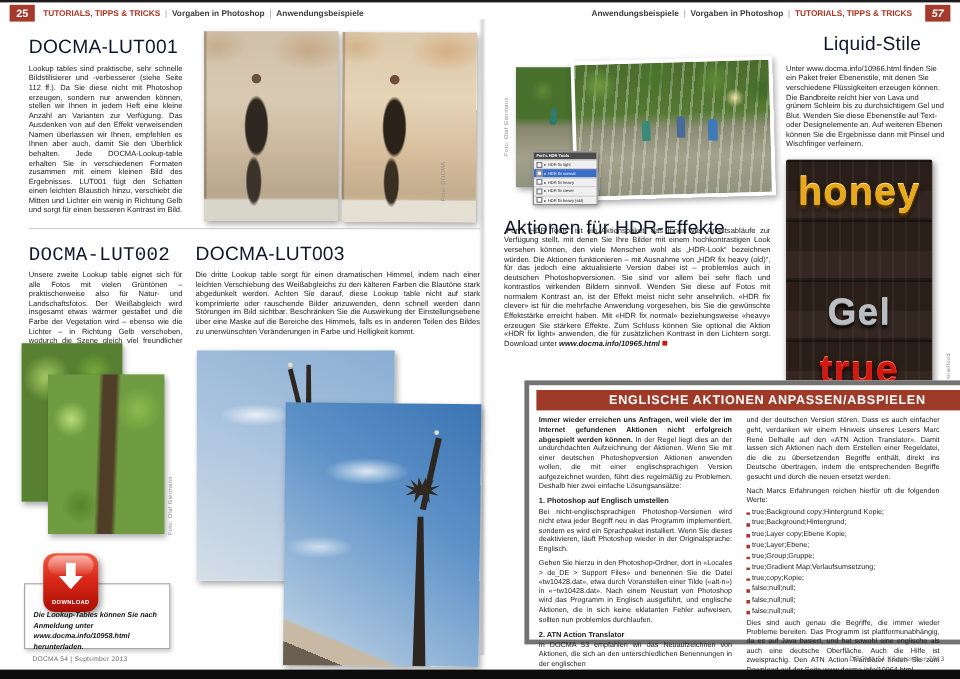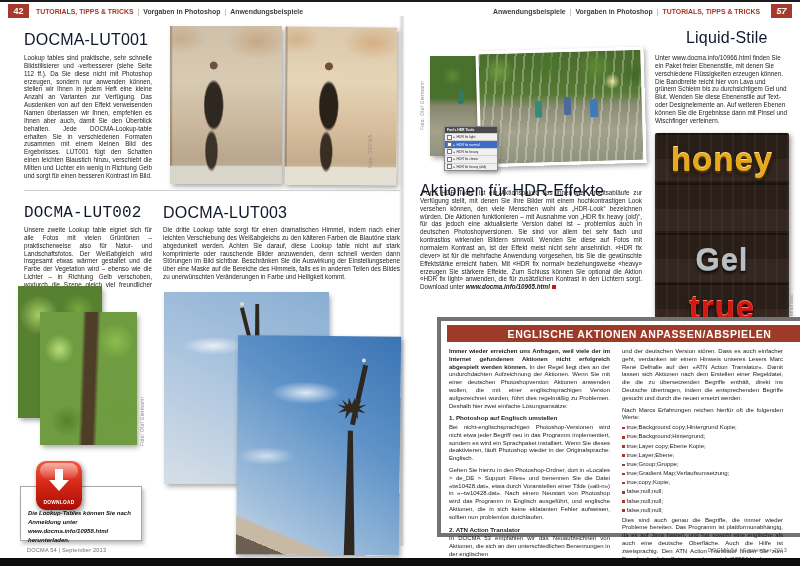--- a/index.html
+++ b/index.html
@@ -84,21 +84,21 @@
       background:#e8e8e8;box-shadow:1px 2px 4px rgba(0,0,0,.35);font-size:3.4px;color:#222;}
   .act-hd{height:6px;background:#4a4a4a;color:#fff;display:flex;align-items:center;
       padding:0 2px;font-weight:700;}
   .act-row{height:6.4px;display:flex;align-items:center;gap:1.5px;padding:0 2px;
       border-top:1px solid #d0d0d0;background:#f0f0f0;white-space:nowrap;overflow:hidden;}
   .act-row:nth-child(2){background:#3a6cc8;color:#fff;}
   .act-check{width:3px;height:3px;border:.5px solid #777;background:#fff;flex:none;}
   .act-tri{font-size:3.2px;color:inherit;}
 
   
-  .liquid{position:absolute;left:655px;top:133px;width:134px;height:200px;border-radius:2px;
+  .liquid{position:absolute;left:655px;top:133px;width:122px;height:200px;border-radius:2px;
       box-shadow:1.5px 2.5px 5px rgba(0,0,0,.4);overflow:hidden;background:
       repeating-linear-gradient(0deg,#241b15 0 1.5px,#342620 1.5px 24px,#2a1f18 24px 48px,#1a120d 48px 50px),
       #241b15;}
   .liquid::before{content:"";position:absolute;inset:0;background:
       repeating-linear-gradient(90deg, rgba(255,255,255,.04) 0 2px, transparent 2px 11px);}
   .lqword{position:absolute;width:100%;text-align:center;font-weight:700;letter-spacing:1px;}
   .lq-honey{top:8px;font-size:33px;color:#e8a81c;
       text-shadow:0 -1px 0 #ffe08a,0 2px 2px #5a3c00,0 3px 5px rgba(0,0,0,.8);}
   .lq-toxic{top:58px;font-size:33px;color:#59a02e;
       text-shadow:0 -1px 0 #b8e87a,0 2px 2px #1c3c08,0 3px 5px rgba(0,0,0,.8);}
@@ -137,21 +137,21 @@
 
   .hdrlink{font-style:italic;font-weight:700;}
   .endsq{display:inline-block;width:4px;height:4px;background:#c21a10;margin-left:2px;}
 </style>
 </head>
 <body>
 
 <div class="canvas">
   <div class="edge-top"></div>
 
-  <div class="pgnum" style="left:8px;">42</div>
+  <div class="pgnum" style="left:8px;">25</div>
   <div class="hdrbar" style="left:36px;">
     <span class="strong">TUTORIALS, TIPPS &amp; TRICKS</span>
     <span class="sep">|</span>
     <span>Vorgaben in Photoshop</span>
     <span class="sep">|</span>
     <span>Anwendungsbeispiele</span>
   </div>
   <div class="hdrbar" style="right:40px;">
     <span>Anwendungsbeispiele</span>
     <span class="sep">|</span>

